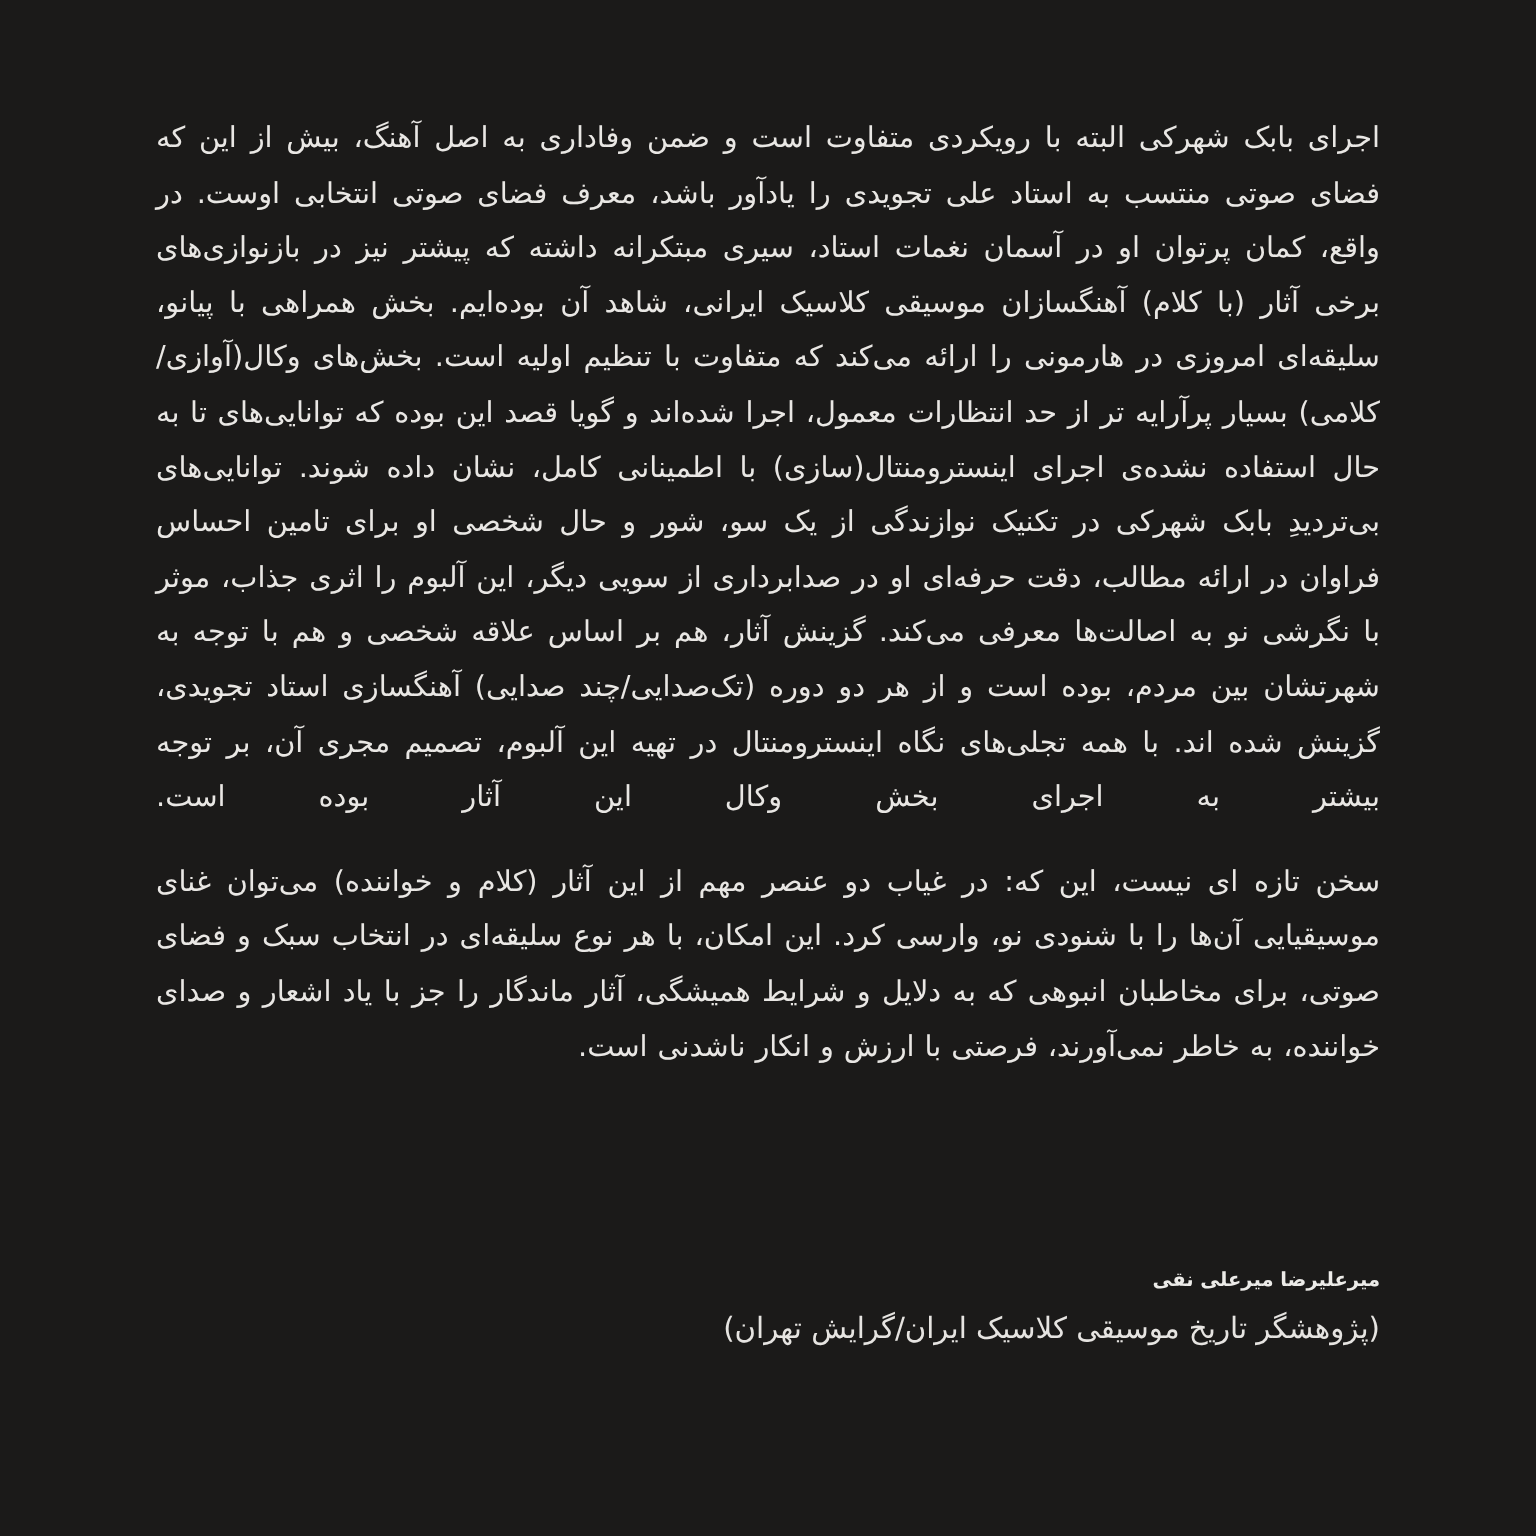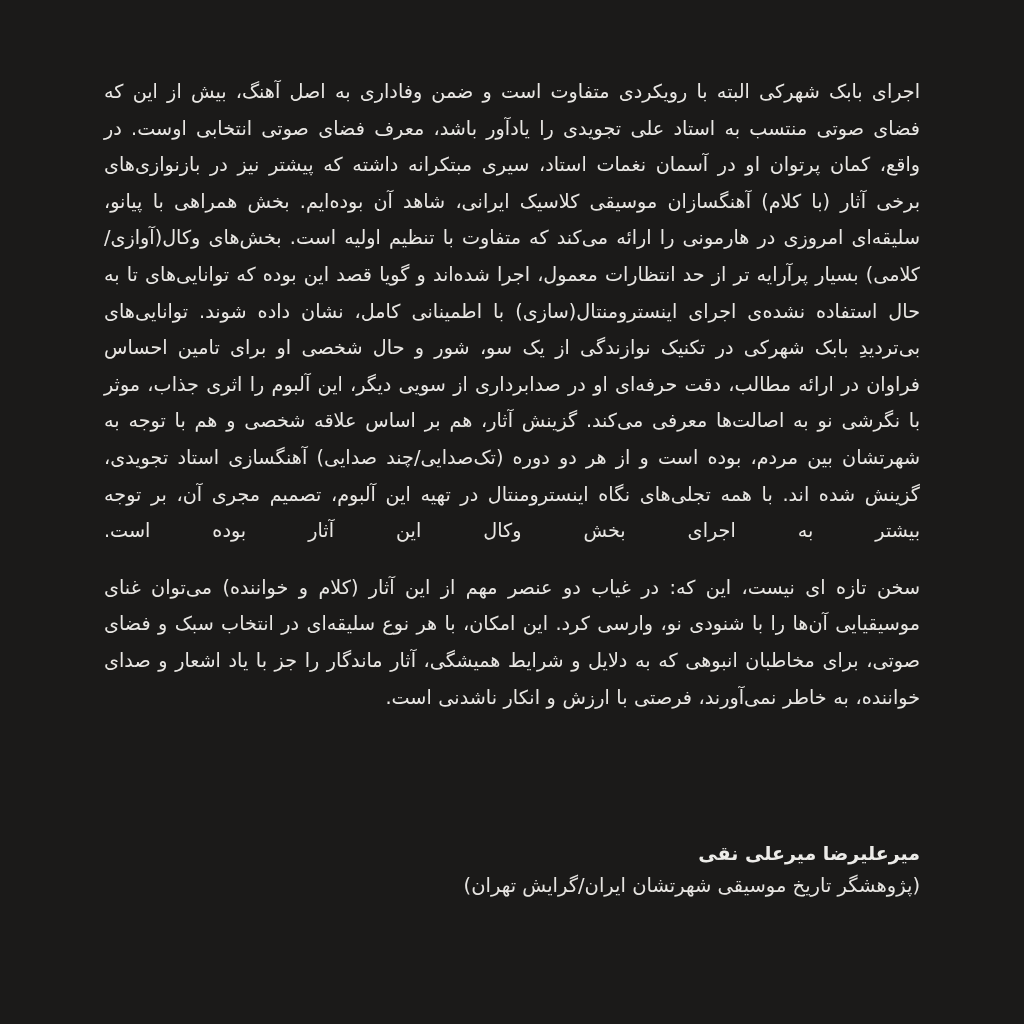--- a/index.html
+++ b/index.html
@@ -59,21 +59,21 @@
     position: absolute;
     right: 104px;
     left: 104px;
     top: 838px;
     direction: rtl;
     text-align: right;
   }
 
   .sig-name {
     color: #ecebe8;
-    font-size: 19px;
+    font-size: 13px;
     line-height: 31px;
     font-weight: bold;
     margin: 0;
     direction: rtl;
     text-align: right;
   }
 
   .sig-role {
     color: #e6e4e1;
     font-size: 19.5px;
@@ -92,16 +92,16 @@
   <div id="text-block">
 
     <p class="para" style="color: rgb(233, 231, 228);">اجرای بابک شهرکی البته با رویکردی متفاوت است و ضمن وفاداری به اصل آهنگ، بیش از این که فضای صوتی منتسب به استاد علی تجویدی را یادآور باشد، معرف فضای صوتی انتخابی اوست. در واقع، کمان پرتوان او در آسمان نغمات استاد، سیری مبتکرانه داشته که پیشتر نیز در بازنوازی‌های برخی آثار (با کلام) آهنگسازان موسیقی کلاسیک ایرانی، شاهد آن بوده‌ایم. بخش همراهی با پیانو، سلیقه‌ای امروزی در هارمونی را ارائه می‌کند که متفاوت با تنظیم اولیه است. بخش‌های وکال(آوازی/کلامی) بسیار پرآرایه تر از حد انتظارات معمول، اجرا شده‌اند و گویا قصد این بوده که توانایی‌های تا به حال استفاده نشده‌ی اجرای اینسترومنتال(سازی) با اطمینانی کامل، نشان داده شوند. توانایی‌های بی‌تردیدِ بابک شهرکی در تکنیک نوازندگی از یک سو، شور و حال شخصی او برای تامین احساس فراوان در ارائه مطالب، دقت حرفه‌ای او در صدابرداری از سویی دیگر، این آلبوم را اثری جذاب، موثر با نگرشی نو به اصالت‌ها معرفی می‌کند. گزینش آثار، هم بر اساس علاقه شخصی و هم با توجه به شهرتشان بین مردم، بوده است و از هر دو دوره (تک‌صدایی/چند صدایی) آهنگسازی استاد تجویدی، گزینش شده اند. با همه تجلی‌های نگاه اینسترومنتال در تهیه این آلبوم، تصمیم مجری آن، بر توجه بیشتر به اجرای بخش وکال این آثار بوده است.</p>
 
     <p class="para last-natural" style="color: rgb(233, 231, 228);">سخن تازه ای نیست، این که: در غیاب دو عنصر مهم از این آثار (کلام و خواننده) می‌توان غنای موسیقیایی آن‌ها را با شنودی نو، وارسی کرد. این امکان، با هر نوع سلیقه‌ای در انتخاب سبک و فضای صوتی، برای مخاطبان انبوهی که به دلایل و شرایط همیشگی، آثار ماندگار را جز با یاد اشعار و صدای خواننده، به خاطر نمی‌آورند، فرصتی با ارزش و انکار ناشدنی است.</p>
 
   </div>
 
   <div id="signature">
     <p class="sig-name">میرعلیرضا میرعلی نقی</p>
-    <p class="sig-role">(پژوهشگر تاریخ موسیقی شهرتشان ایران/گرایش تهران)</p>
+    <p class="sig-role">(پژوهشگر تاریخ موسیقی کلاسیک ایران/گرایش تهران)</p>
   </div>
 
 </div>
 
 </body></html>

